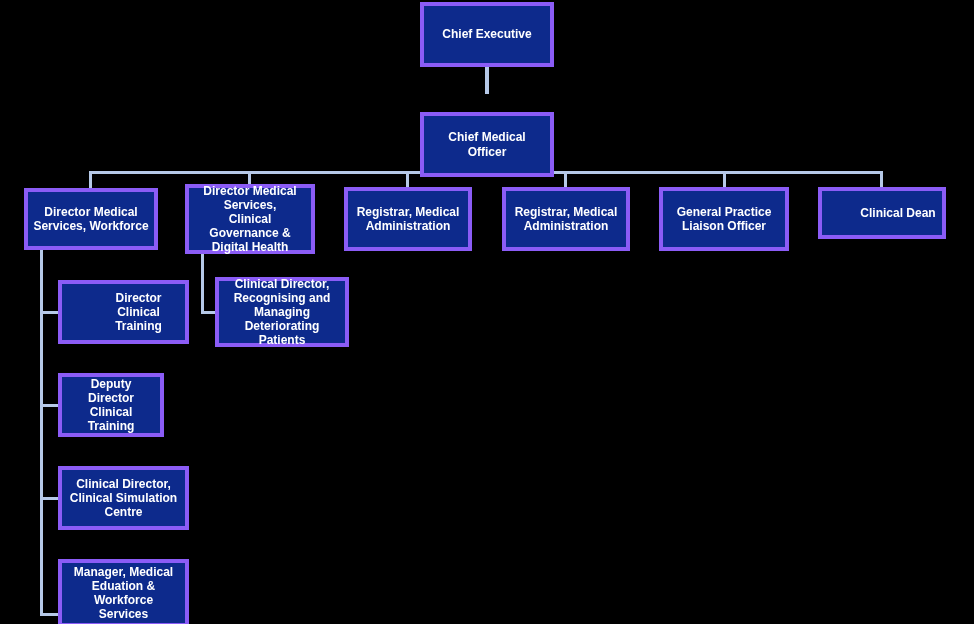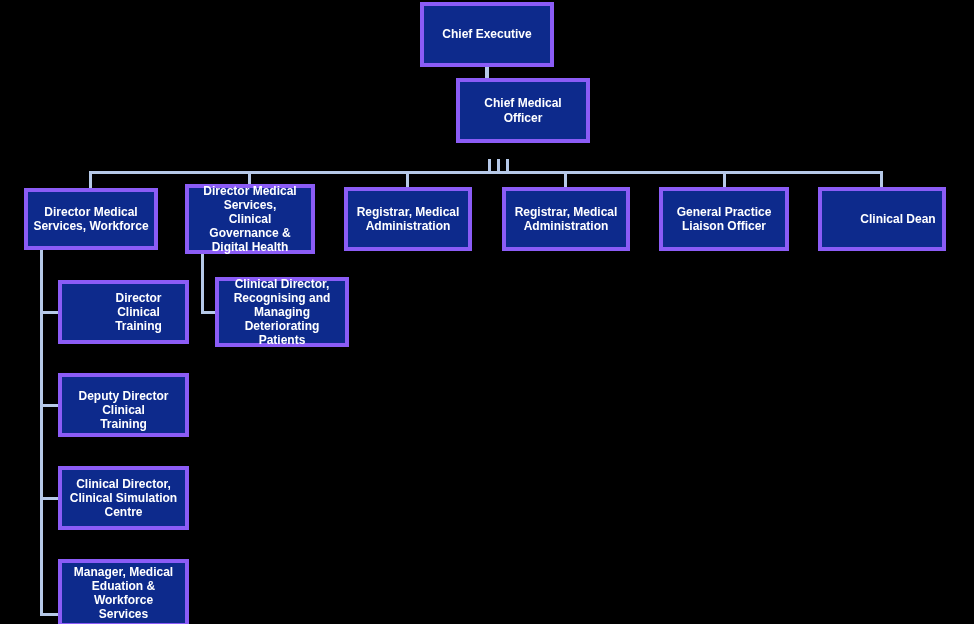--- a/index.html
+++ b/index.html
@@ -70,21 +70,21 @@
   <div class="conn" style="left:40px; top:497px; width:20px; height:3px;"></div>
   <div class="conn" style="left:40px; top:613px; width:20px; height:3px;"></div>
 
   <div class="conn" style="left:201px; top:254px; width:3px; height:59px;"></div>
   <div class="conn" style="left:201px; top:311px; width:18px; height:3px;"></div>
 
   <div class="node" style="left:420px; top:2px; width:134px; height:65px;">
     <span class="label">Chief Executive</span>
   </div>
 
-  <div class="node" style="left:420px; top:78px; width:134px; height:65px;margin-left:36px;">
+  <div class="node" style="left:420px; top:112px; width:134px; height:65px;">
     <span class="label">Chief Medical Officer</span>
   </div>
 
   <div class="node" style="left:24px; top:188px; width:134px; height:62px;">
     <span class="label">Director Medical
 Services, Workforce</span>
   </div>
 
   <div class="node" style="left:185px; top:184px; width:130px; height:70px;">
     <span class="label">Director Medical
@@ -101,37 +101,37 @@
   <div class="node" style="left:502px; top:187px; width:128px; height:64px;">
     <span class="label">Registrar, Medical
 Administration</span>
   </div>
 
   <div class="node" style="left:659px; top:187px; width:130px; height:64px;">
     <span class="label">General Practice
 Liaison Officer</span>
   </div>
 
-  <div class="node" style="left:818px; top:187px; width:128px; height:64px;padding-left:36px;">
+  <div class="node" style="left:818px; top:187px; width:128px; height:52px;padding-left:36px;">
     <span class="label">Clinical Dean</span>
   </div>
 
   <div class="node" style="left:215px; top:277px; width:134px; height:70px;">
     <span class="label">Clinical Director,
 Recognising and
 Managing
 Deteriorating Patients</span>
   </div>
 
   <div class="node" style="left:58px; top:280px; width:131px; height:64px;padding-left:34px;">
     <span class="label">Director Clinical
 Training</span>
   </div>
 
-  <div class="node" style="left:58px; top:373px; width:131px; height:64px;align-items:flex-end;">
+  <div class="node" style="left:58px; top:373px; width:106px; height:64px;">
     <span class="label">Deputy Director Clinical
 Training</span>
   </div>
 
   <div class="node" style="left:58px; top:466px; width:131px; height:64px;">
     <span class="label">Clinical Director,
 Clinical Simulation
 Centre</span>
   </div>
 

